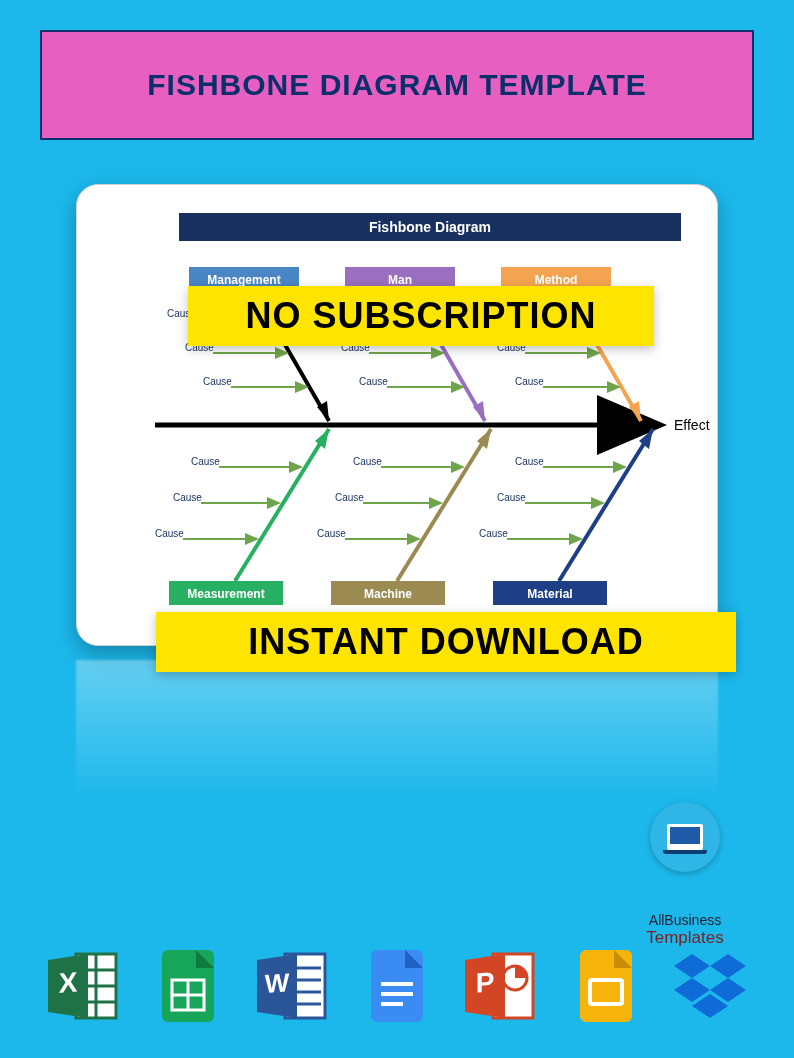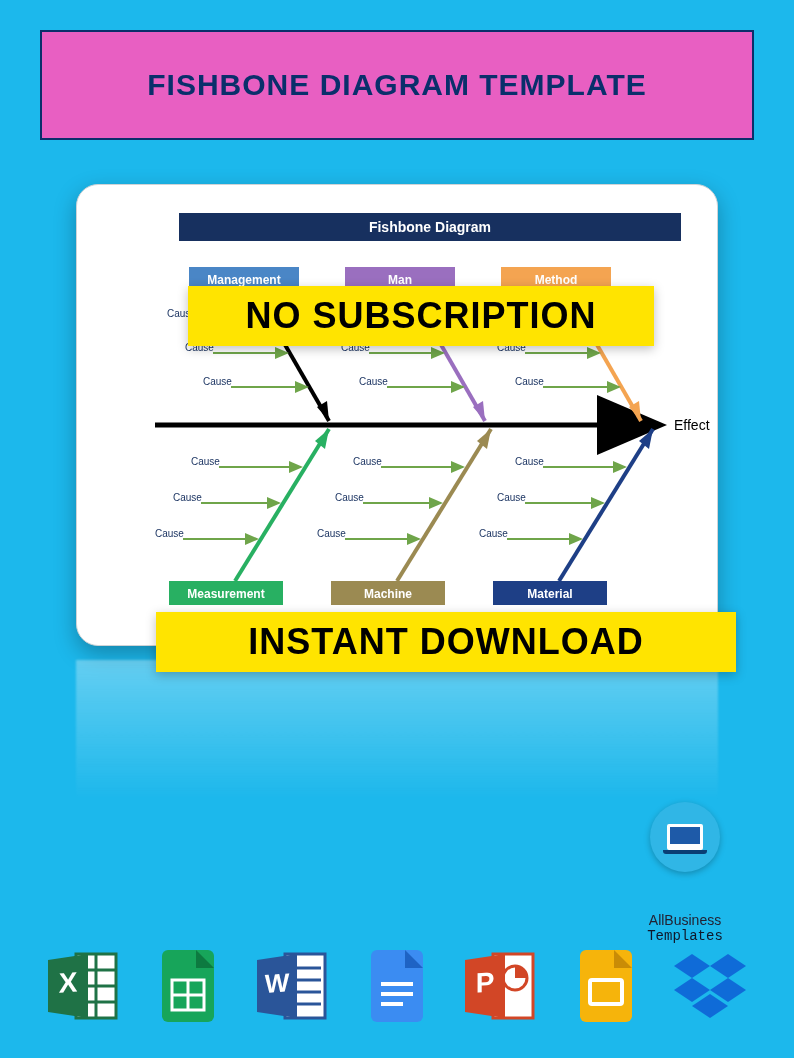--- a/index.html
+++ b/index.html
@@ -63,21 +63,21 @@
     width: 70px; height: 70px; border-radius: 50%;
     background: #30b6e6;
     margin: 0 auto 6px auto;
     display:flex; align-items:center; justify-content:center;
     box-shadow: 0 2px 6px rgba(0,0,0,.25);
   }
   .laptop { width: 36px; height: 26px; background:#fff; border-radius:2px; position:relative; }
   .laptop::before { content:""; position:absolute; top:3px; left:3px; right:3px; bottom:6px; background:#1e5aa8;}
   .laptop::after { content:""; position:absolute; bottom:-4px; left:-4px; right:-4px; height:4px; background:#0a3e74; border-radius:0 0 3px 3px;}
   .logo-area .t1 { font-size: 14px; color:#223;margin-top:40px; }
-  .logo-area .t2 { font-size: 14px; color:#0f172a;font-family:Liberation Mono, monospace; }
+  .logo-area .t2 { font-size: 17px; color:#7f1d1d; }
 
   .icon-row {
     position: absolute;
     left: 42px; right: 42px; bottom: 30px;
     height: 96px;
     display: flex;
     align-items: flex-end;
     justify-content: space-between;
   }
   .app-icon { width: 84px; height: 84px; display:flex; align-items:center; justify-content:center; }

